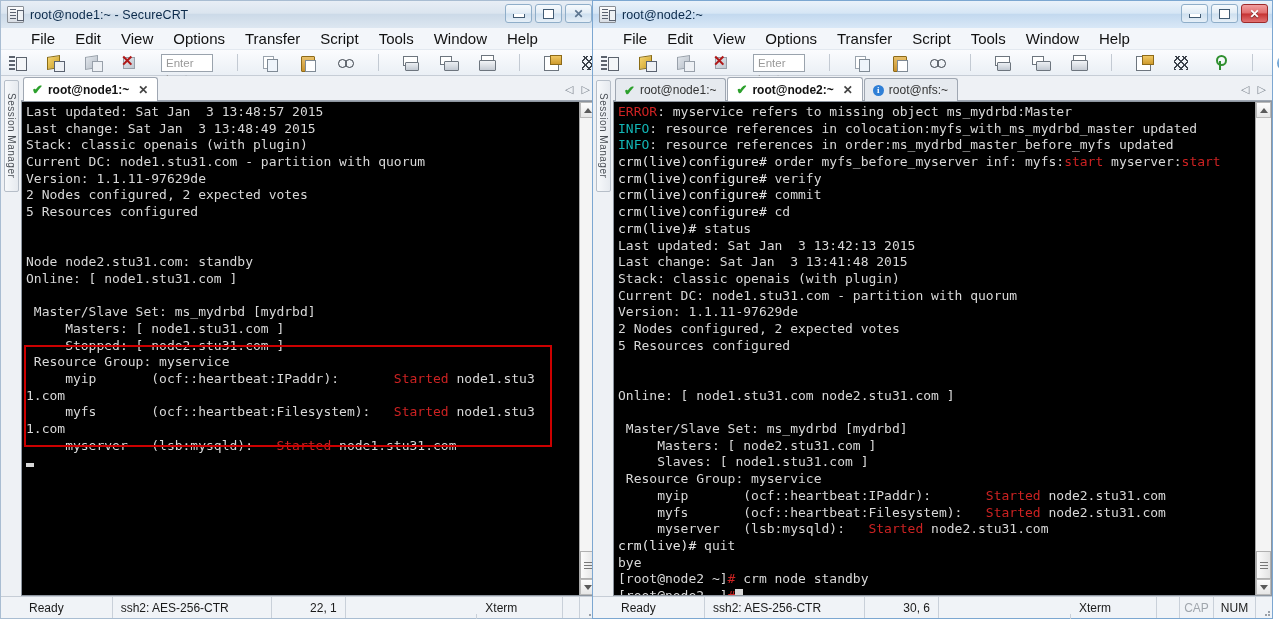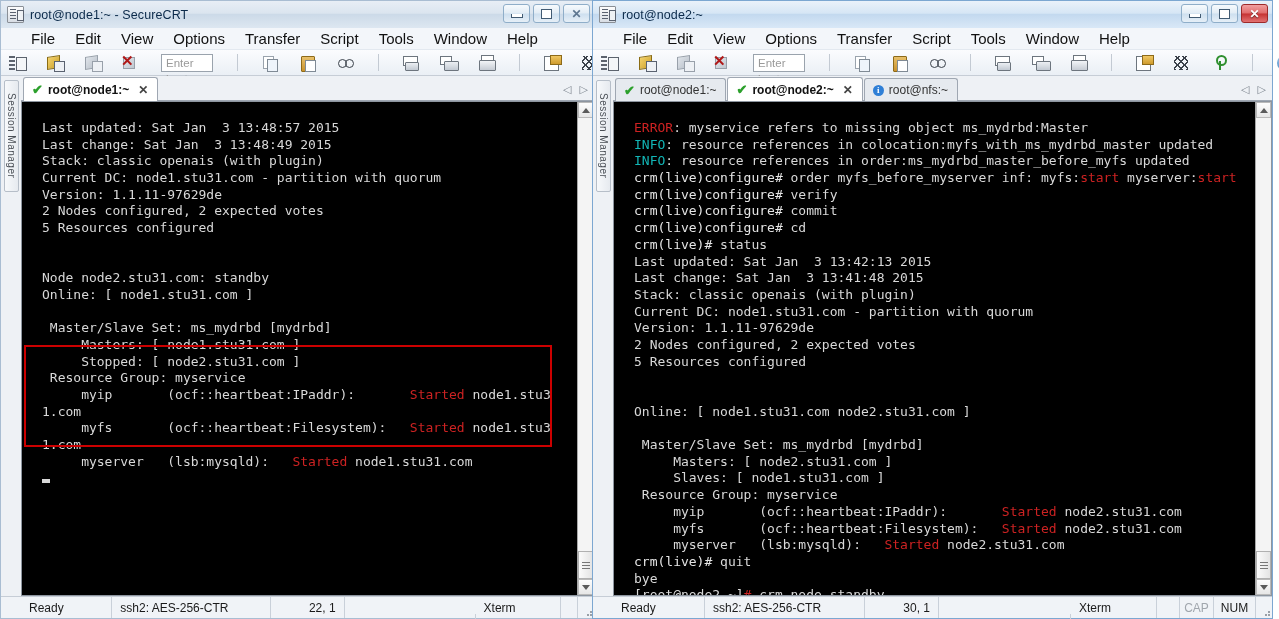--- a/index.html
+++ b/index.html
@@ -7,21 +7,21 @@
     width: 1279px; height: 619px;
     overflow: hidden;
     background: #ffffff;
     font-family: "Liberation Sans", sans-serif;
   }
   .root { position: relative; width: 1279px; height: 619px; }
 
   
   .window { position: absolute; top: 0; background: #eef2f6; }
   .win-left  { left: 0;   width: 598px;  height: 619px;
-               border-right: 3px solid #0ea5e9; }
+               border-right: 1px solid #0ea5e9; }
   .win-right { left: 592px; width: 681px; height: 619px; }
 
   .win-inner { position: relative; width: 100%; height: 100%;
                border: 1px solid #a9bdd2; background: #f0f3f7;
                display: flex; flex-direction: column; }
   .win-right .win-inner { border-color: #7ca7d1; }
 
   
   .titlebar {
     height: 27px; flex: 0 0 27px;
@@ -134,21 +134,21 @@
     background: #000; border: 1px solid #8d959f; margin: 0 0 0 0;
     position: relative;
   }
   .term {
     flex: 1 1 auto; background: #000; overflow: hidden; position: relative;
     padding: 2px 0 0 4px; min-width: 0;
   }
   .term pre {
     font-family: "DejaVu Sans Mono", "Liberation Mono", monospace;
     font-size: 13px; line-height: 16.7px; color: #d8d8d8;
-    white-space: pre; margin: 16px; letter-spacing: 0px;
+    white-space: pre; margin: 0; letter-spacing: 0px;
   }
   .term .ln { display: block; height: 16.7px; }
   .c-red   { color: #cc2222; }
   .c-green { color: #e5e5e5; }
   .c-cyan  { color: #12b6b6; }
   .c-white { color: #d8d8d8; }
   .cursor-block { display:inline-block; width:8px; height:13px; background:#d8d8d8; vertical-align:-2px; }
   .cursor-under { display:inline-block; width:8px; height:4px; background:#d8d8d8; vertical-align:-1px; }
 
   .hl-box {
@@ -469,21 +469,21 @@
                   <div class="sb-arrow-down"></div>
                 </div>
             </div>
           </div>
         </div>
       </div>
 
       <div class="statusbar">
         <div class="st-cell st-ready">Ready</div>
         <div class="st-cell st-enc">ssh2: AES-256-CTR</div>
-        <div class="st-cell st-pos">30,  1</div>
+        <div class="st-cell st-pos">30,  6</div>
         <div class="st-cell st-rows">30 Rows, 78 Cols</div>
         <div class="st-cell st-term">Xterm</div>
         <div class="st-cell st-flex"></div>
         <div class="st-cell st-cap">CAP</div>
         <div class="st-cell st-num">NUM</div>
         <div class="st-cell st-grip noborder"></div>
       </div>
 
     </div>
   </div>

